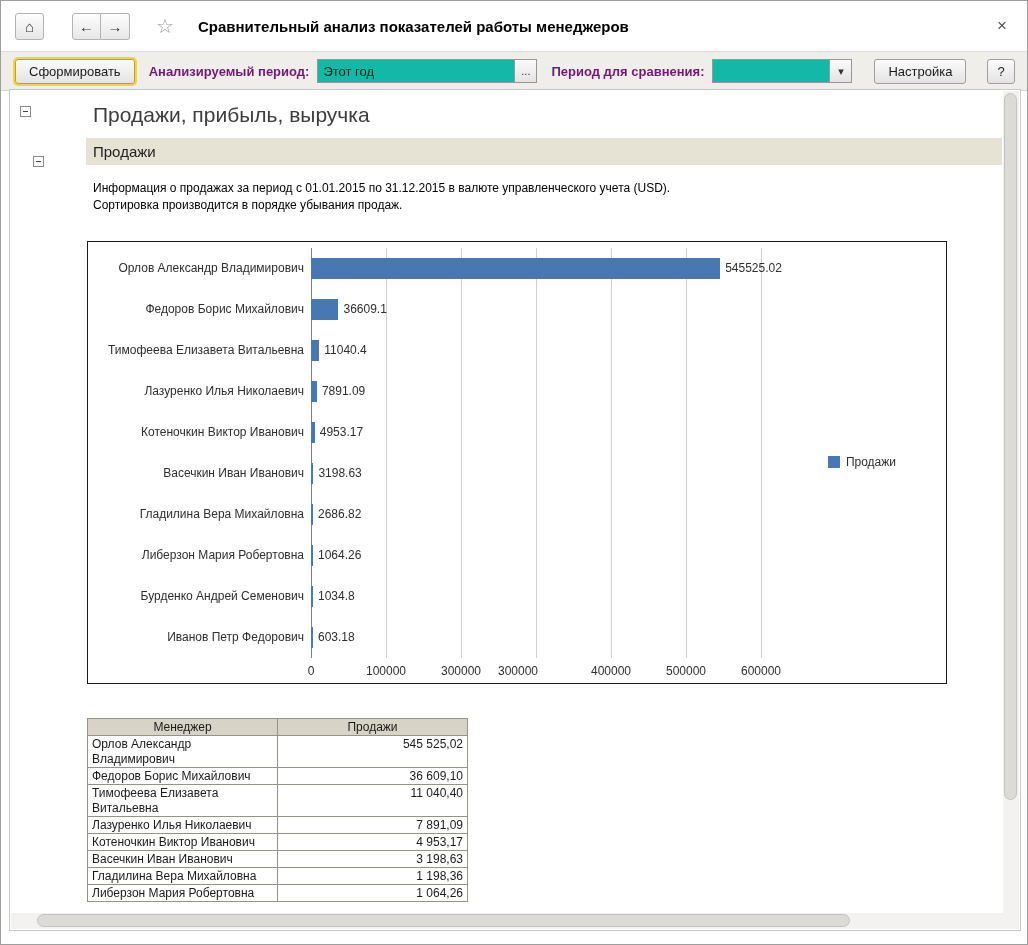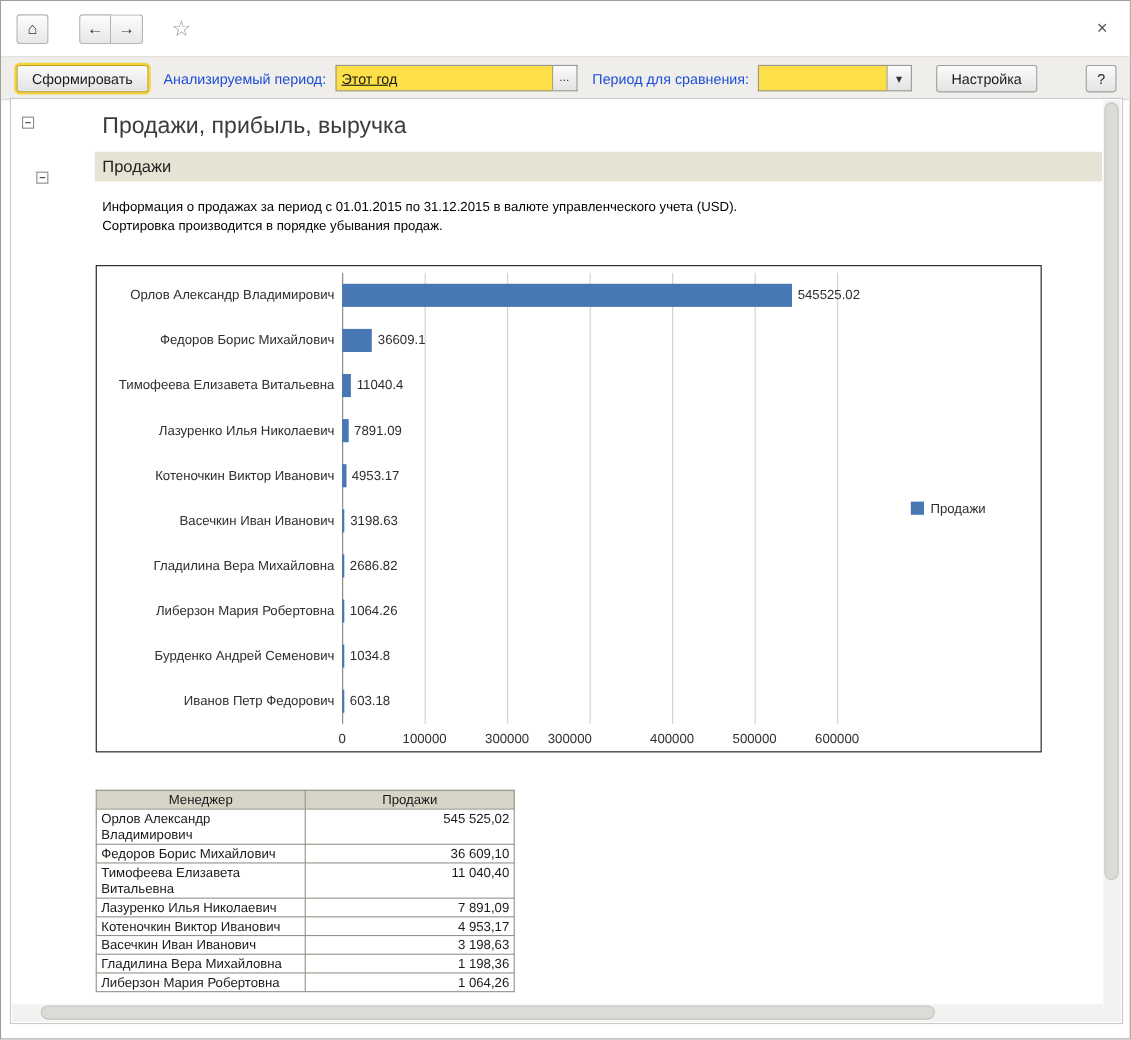--- a/index.html
+++ b/index.html
@@ -34,25 +34,25 @@
     height:40px; background:#f0eeeb;
     border-top:1px solid #e3e0db; border-bottom:1px solid #d8d5d0;
     display:flex; align-items:center; padding:0 12px;
   }
   .btn {
     height:25px; padding:0 13px; border:1px solid #9f9f9f; border-radius:3px;
     background:linear-gradient(#fbfbfb,#e3e3e3); font-size:13px; color:#1a1a1a;
     display:flex; align-items:center; cursor:pointer; white-space:nowrap;
   }
   .btn.primary { border:1px solid #c3a117; box-shadow:0 0 0 2px #f2d43c; margin:0 6px 0 2px; }
-  .lbl { font-size:13px; color:#1d4ed8; white-space:nowrap; }
+  .lbl { font-size:13px; color:#701a75; white-space:nowrap;font-weight:bold; }
   .field { display:flex; align-items:center; }
   .input {
-    height:24px; border:1px solid #979797; background:#fde047; font-size:13px;
-    display:flex; align-items:center; padding:0 5px; overflow:hidden;text-decoration:underline;
+    height:24px; border:1px solid #979797; background:#14b8a6; font-size:13px;
+    display:flex; align-items:center; padding:0 5px; overflow:hidden;
   }
   .period-input { width:198px; }
   .compare-input { width:118px; }
   .mini-btn {
     height:24px; width:22px; border:1px solid #979797; border-left:none;
     background:linear-gradient(#fbfbfb,#e3e3e3); font-size:11px; color:#333;
     display:flex; align-items:center; justify-content:center; cursor:pointer;
   }
   .sp8 { width:8px; } .sp14 { width:14px; } .sp22 { width:22px; }
   .help-btn { margin-left:auto; width:27px; justify-content:center; }
@@ -132,20 +132,21 @@
     </div>
     <div class="nav-pair">
       <div class="icon-btn">
         <span>←</span>
       </div>
       <div class="icon-btn">
         <span>→</span>
       </div>
     </div>
     <span class="star">☆</span>
+    <span class="win-title">Сравнительный анализ показателей работы менеджеров</span>
     <span class="close-x">×</span>
   </div>
 
   <div class="toolbar">
     <div class="btn primary">Сформировать</div>
     <div class="sp8"></div>
     <span class="lbl">Анализируемый период:</span>
     <div class="sp8"></div>
     <div class="field">
       <div class="input period-input">Этот год</div>

